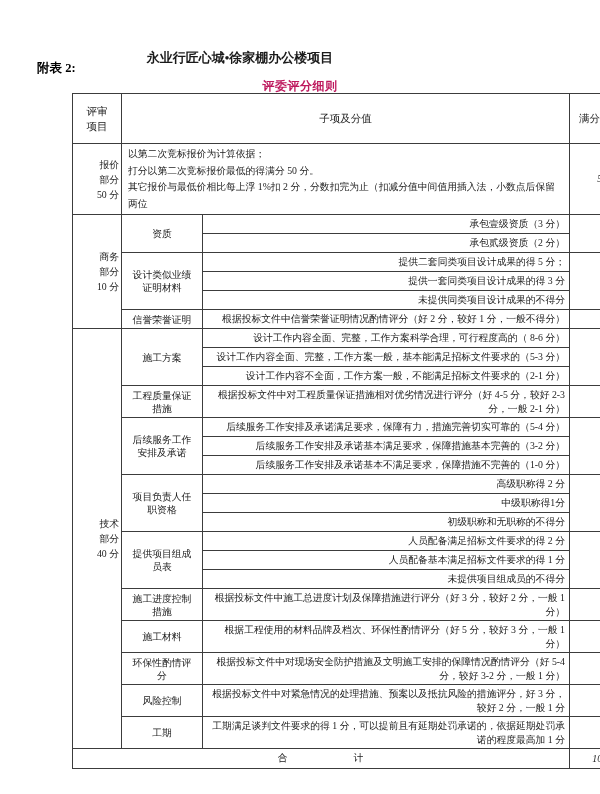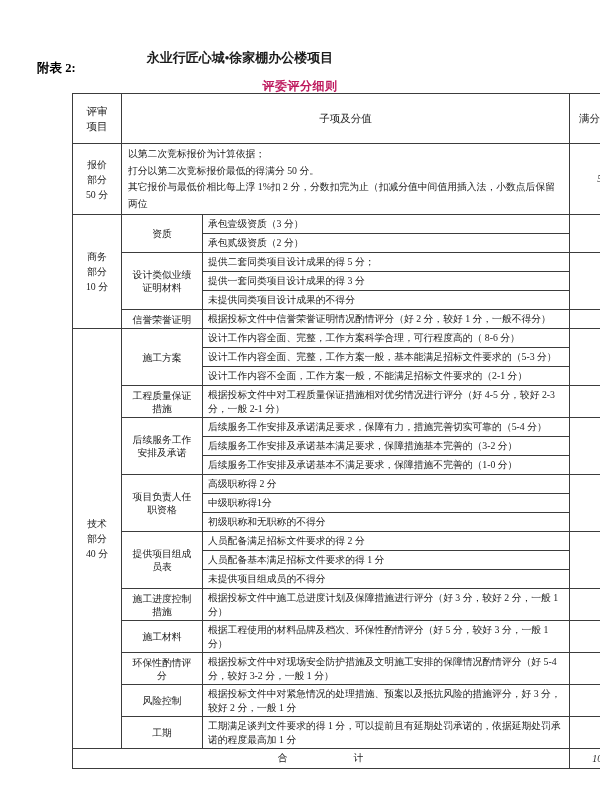--- a/index.html
+++ b/index.html
@@ -36,28 +36,28 @@
     color: #222222;
     vertical-align: middle;
     overflow: hidden;
   }
   tr.h-head  { height: 50px; }
   tr.h-quote { height: 70px; }
   tr.h-one   { height: 19px; }
   tr.h-two   { height: 32px; padding-left: 12px; }
   tr.h-total { height: 20px; }
   td.cat {
-    text-align: center; white-space: pre-line;
+    text-align: right; white-space: pre-line;
     line-height: 15px; padding: 2px 2px;
   }
   td.sub {
     text-align: center; padding: 1px 7px; line-height: 13px;
   }
   td.crit {
-    text-align: left; padding: 1px 4px 1px 5px; border-radius: 8px;
+    text-align: right; padding: 1px 4px 1px 5px; border-radius: 8px;
   }
   td.score { text-align: right; padding: 1px 2px; font-style: italic; }
   td.head-cell {
     text-align: center; font-size: 10.5px; white-space: pre-line;
     line-height: 15px;
   }
   td.quote-text {
     text-align: left; white-space: pre-line;
     padding: 2px 4px 2px 6px; line-height: 16.5px;
     vertical-align: middle;

